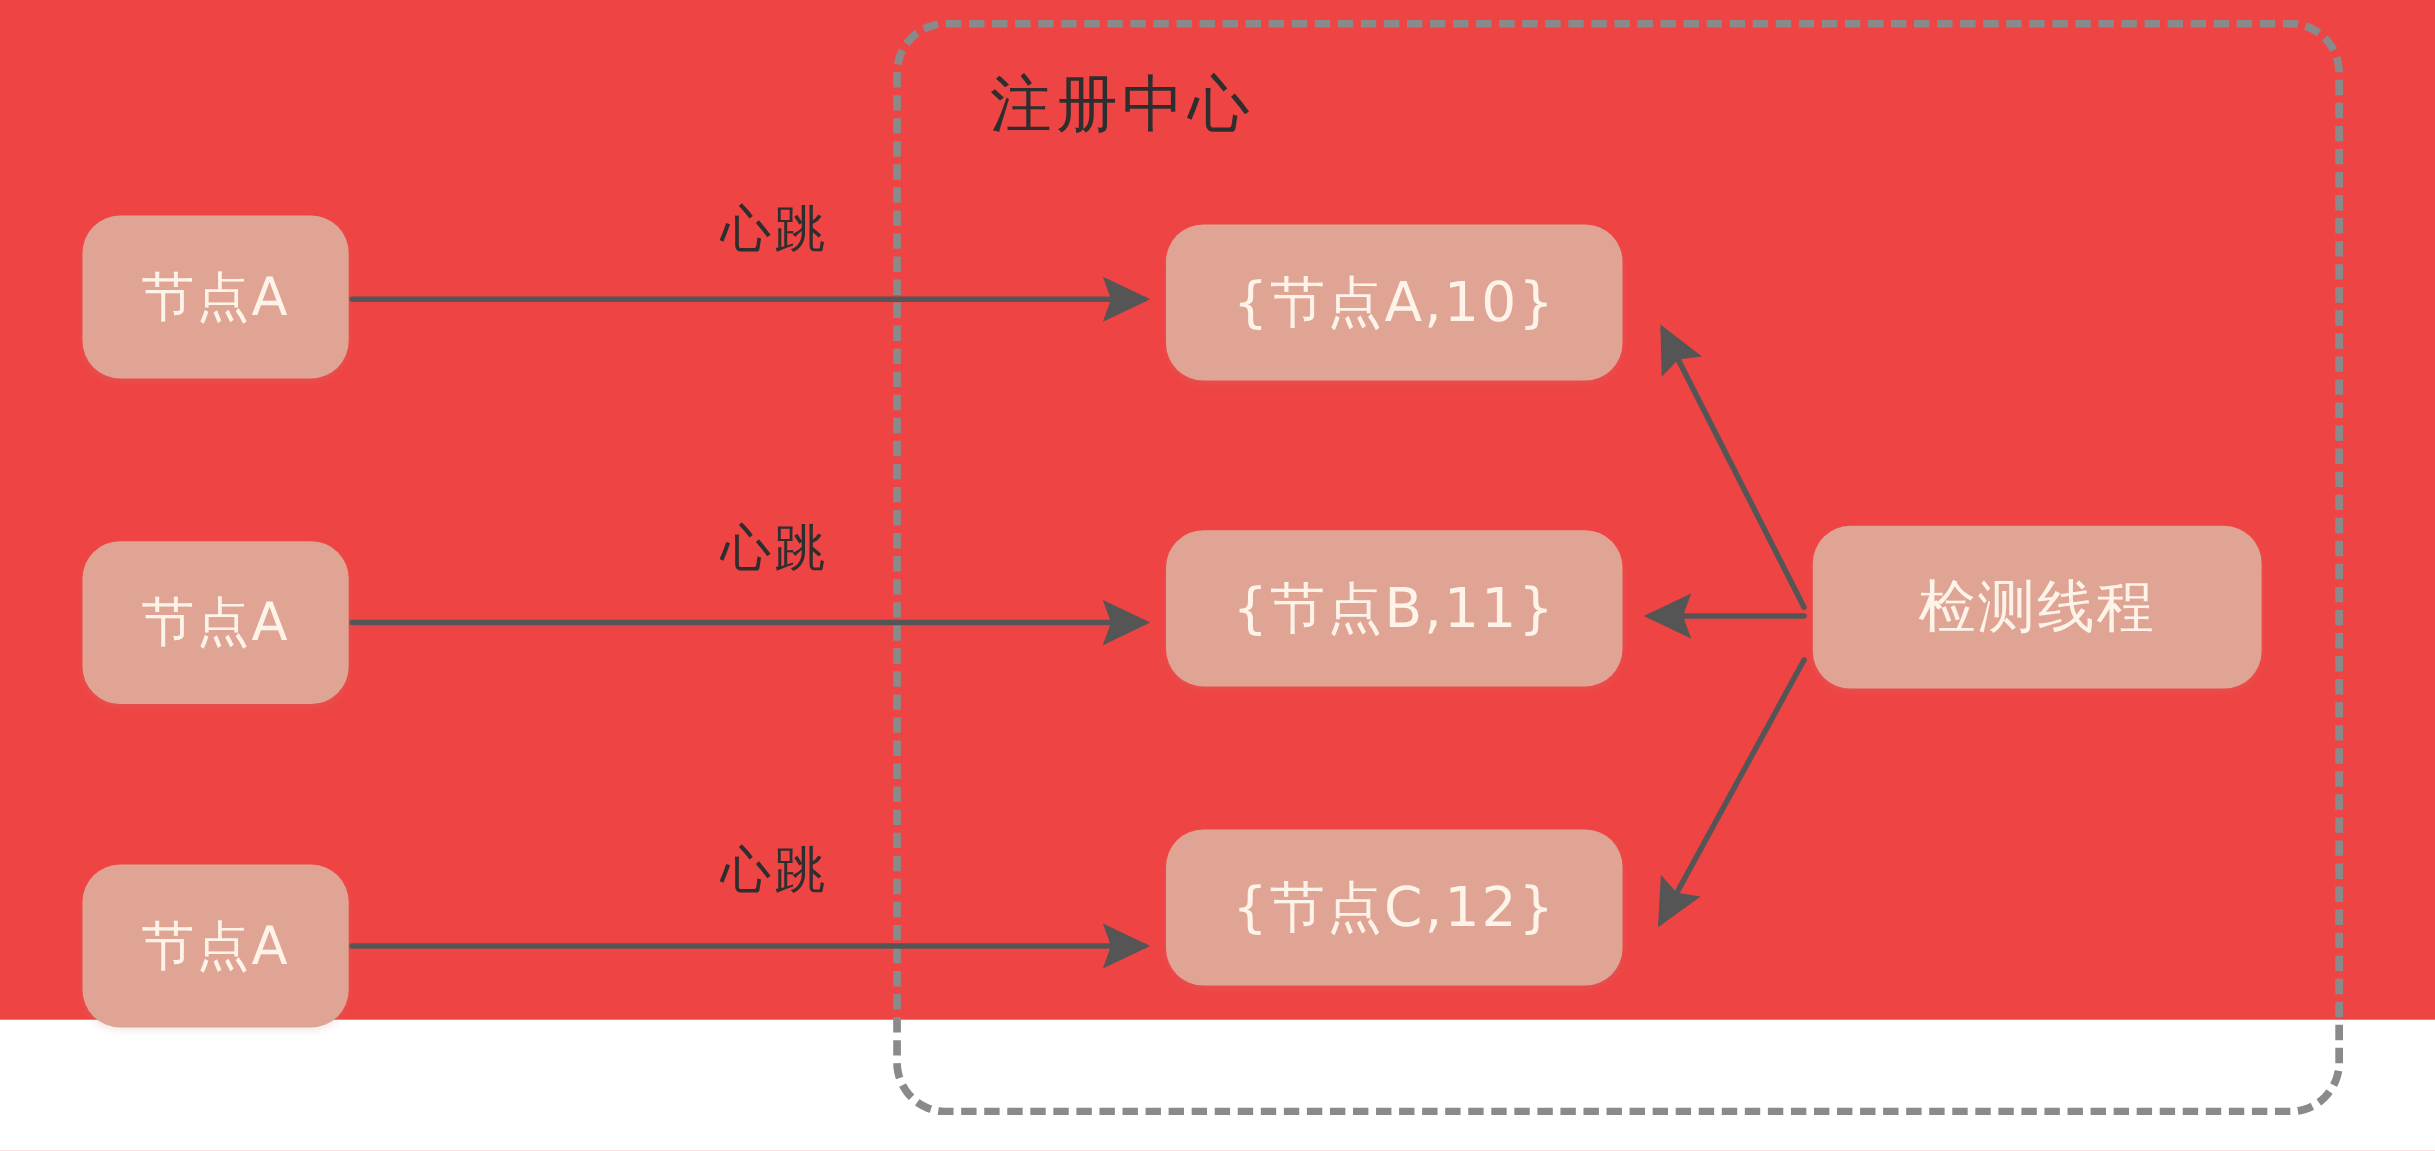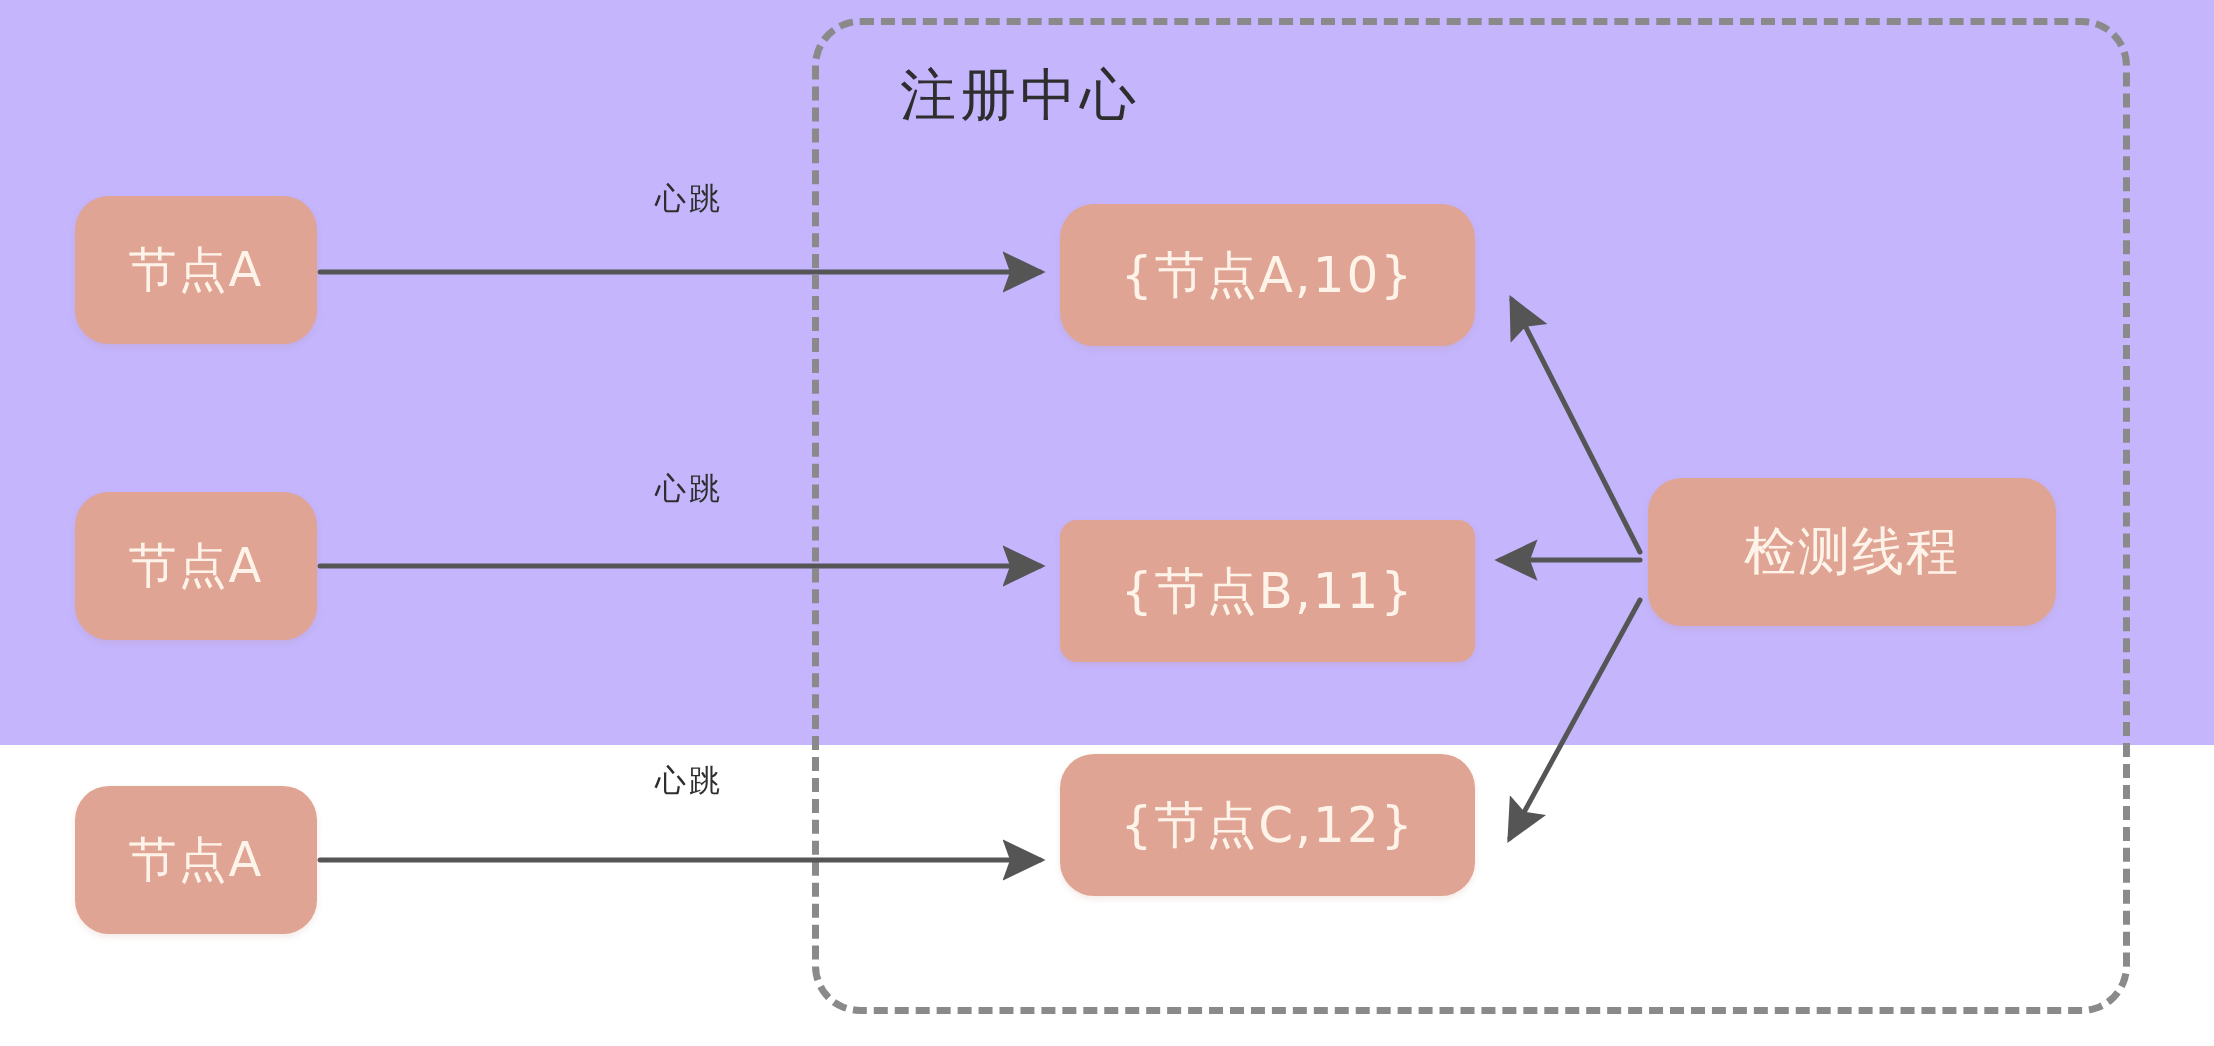--- a/index.html
+++ b/index.html
@@ -13,22 +13,22 @@
     position: relative;
     overflow: hidden;
     font-family: "DejaVu Sans", "Liberation Sans", sans-serif;
   }
 
   #canvas {
     position: absolute;
     left: 0;
     top: 0;
     width: 2214px;
-    height: 745px;
-    background: #c4b5fd;
+    height: 927px;
+    background: #ef4444;
   }
 
   
   .registry-box {
     position: absolute;
     left: 812px;
     top: 18px;
     width: 1318px;
     height: 996px;
     box-sizing: border-box;
@@ -64,35 +64,35 @@
     font-family: "DejaVu Sans", "Liberation Sans", sans-serif;
   }
 
   .node.client  { left: 75px;  width: 242px; height: 148px; font-size: 48px; }
   .client-1 { top: 196px; }
   .client-2 { top: 492px; }
   .client-3 { top: 786px; }
 
   .node.entry { left: 1060px; width: 415px; height: 142px; font-size: 50px; text-align: right; }
   .entry-1 { top: 204px; }
-  .entry-2 { top: 520px; border-radius: 17px; }
+  .entry-2 { top: 482px; }
   .entry-3 { top: 754px; }
 
   .node.detector {
     left: 1648px;
     top: 478px;
     width: 408px;
     height: 148px;
     font-size: 52px;
   }
 
   
   .hb-label {
     position: absolute;
-    font-size: 31px;
+    font-size: 46px;
     color: #2e2e2e;
     letter-spacing: 3px;
     white-space: nowrap;
     font-family: "DejaVu Sans", "Liberation Sans", sans-serif;
   }
   .hb-1 { left: 655px; top: 178px; }
   .hb-2 { left: 655px; top: 468px; }
   .hb-3 { left: 655px; top: 760px; }
 
   

